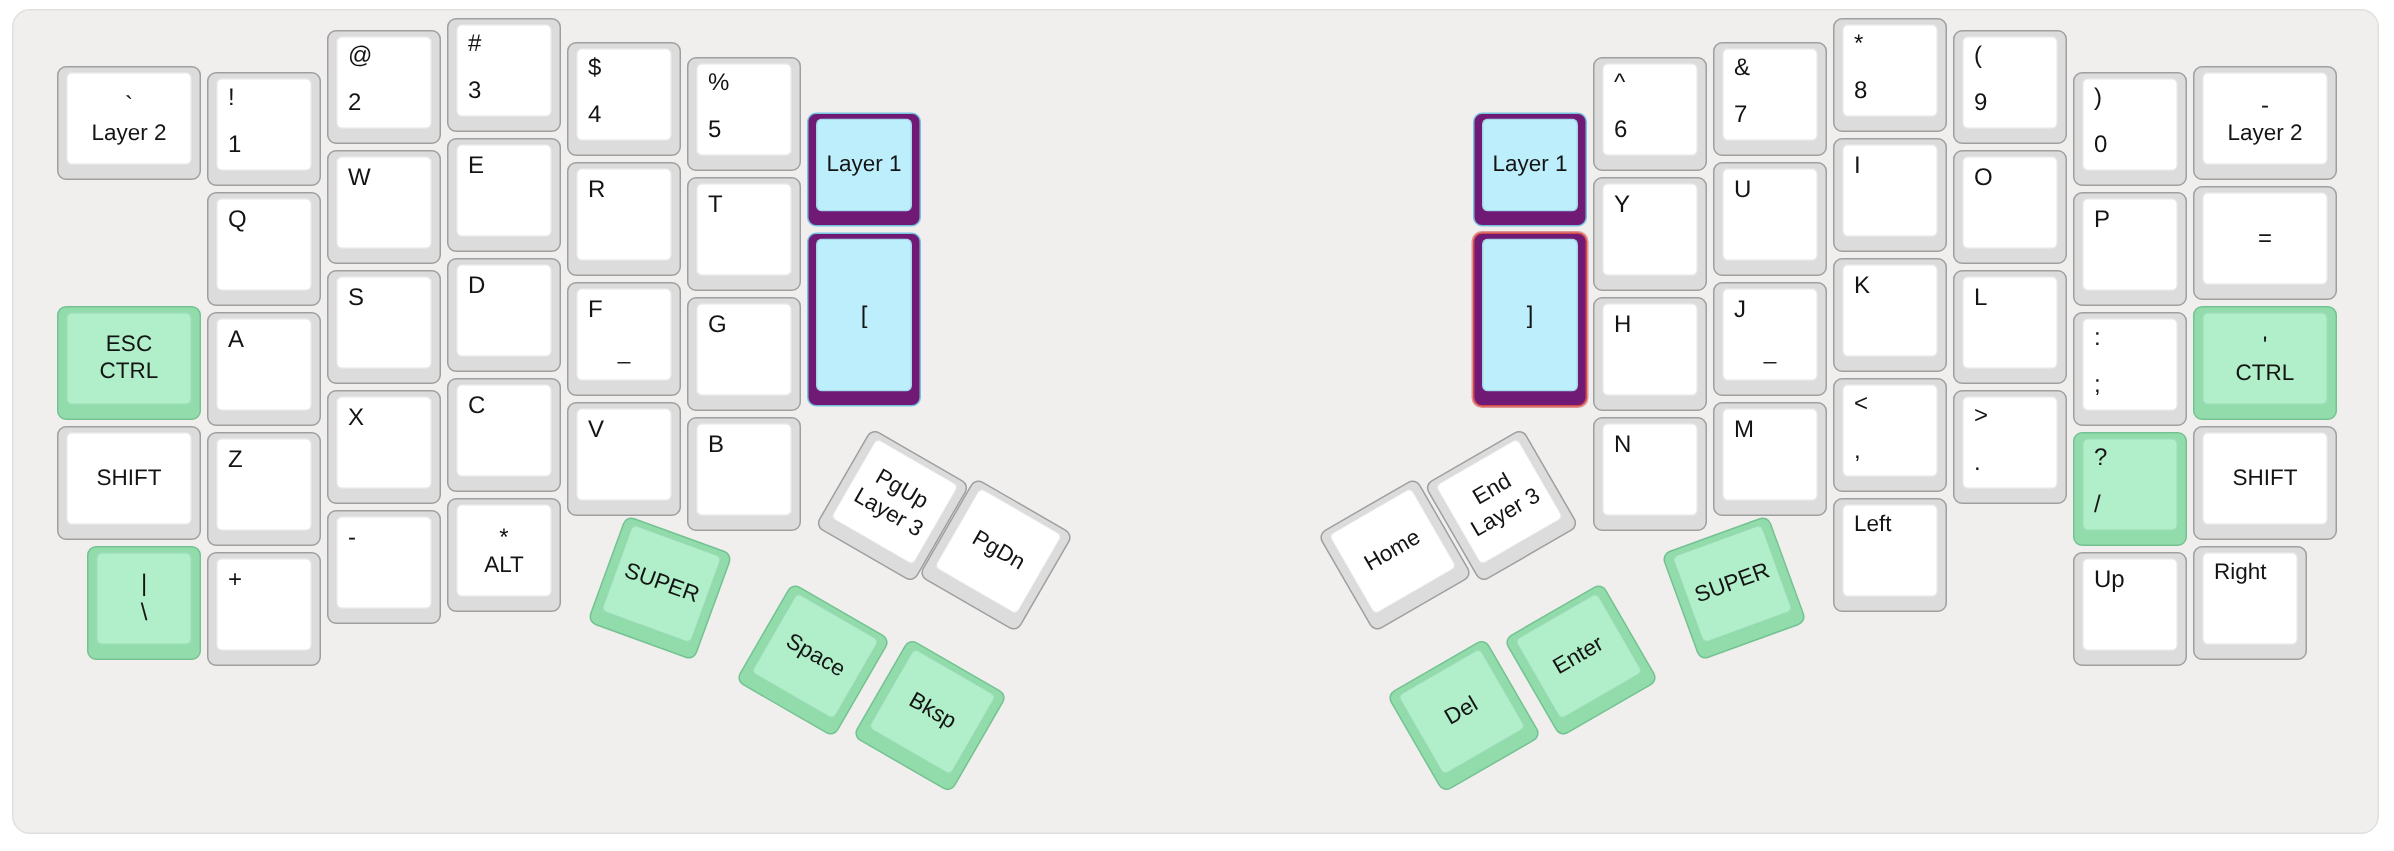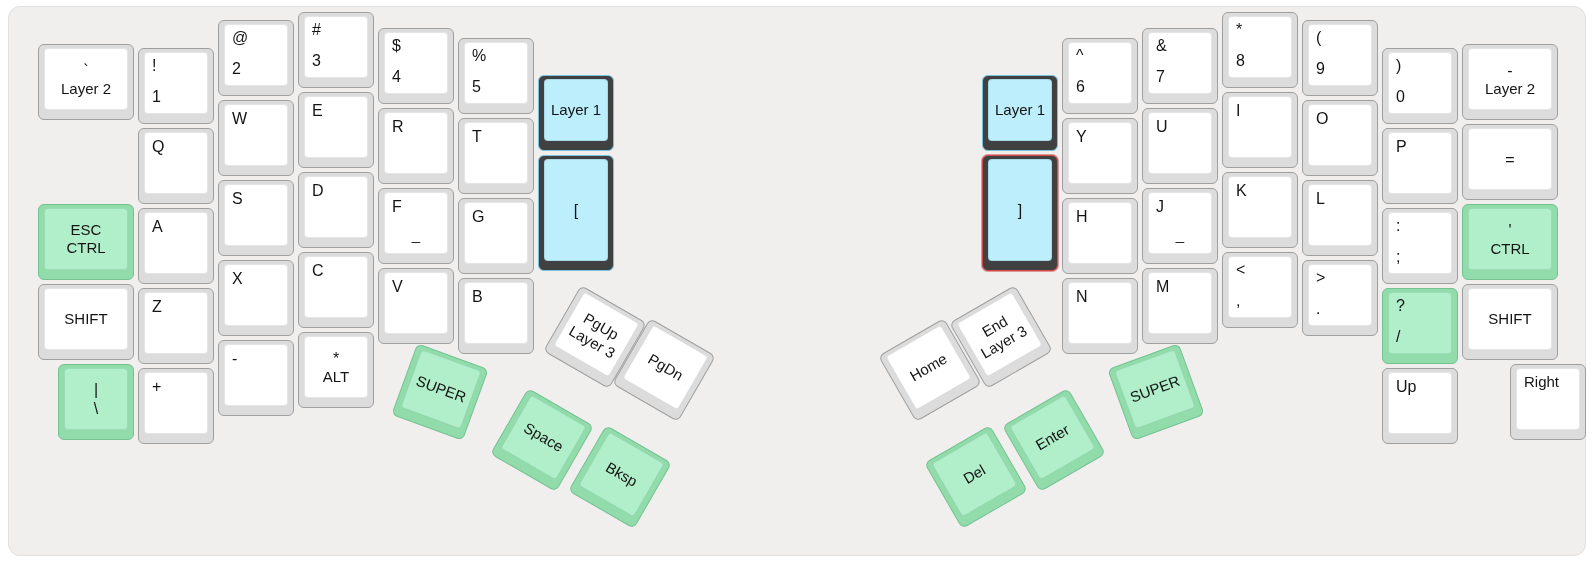--- a/index.html
+++ b/index.html
@@ -37,21 +37,21 @@
     background: #ffffff;
     border: 1px solid rgba(0,0,0,0.10);
     border-radius: 4px;
     box-sizing: border-box;
     display: flex;
     flex-direction: column;
     overflow: hidden;
   }
   .key.green { background: #92dcac; border-color: #74c292; }
   .key.green .cap { background: #b0efc9; border-color: rgba(0,80,40,0.12); }
-  .key.blue { background: #404040; border-color: #76c3e0; }
+  .key.blue { background: #701a75; border-color: #76c3e0; }
   .key.blue .cap { background: #bceefc; border-color: rgba(0,60,90,0.12); }
   .key.selected {
     border-color: #d24a4a;
     box-shadow: 0 0 0 1px rgba(210,74,74,0.55);
   }
   .cap.tl     { padding: 4px 5px 6px 7px; justify-content: flex-start; align-items: flex-start; }
   .cap.spread { padding: 3px 5px 7px 7px; justify-content: space-between; align-items: flex-start; }
   .cap.center { padding: 2px; justify-content: center; align-items: center; text-align: center; }
   .lbl {
     color: #141414;
@@ -296,20 +296,25 @@
       <div class="cap tl">
         <span class="lbl sym">K</span>
       </div>
     </div>
     <div class="key white" style="left: 1222px; top: 252px; width: 76px; height: 76px;">
       <div class="cap spread">
         <span class="lbl sym">&lt;</span>
         <span class="lbl sym">,</span>
       </div>
     </div>
+    <div class="key white" style="left: 1222px; top: 332px; width: 76px; height: 76px;">
+      <div class="cap tl">
+        <span class="lbl">Left</span>
+      </div>
+    </div>
     <div class="key white" style="left: 1302px; top: 20px; width: 76px; height: 76px;">
       <div class="cap spread">
         <span class="lbl sym">(</span>
         <span class="lbl sym">9</span>
       </div>
     </div>
     <div class="key white" style="left: 1302px; top: 100px; width: 76px; height: 76px;">
       <div class="cap tl">
         <span class="lbl sym">O</span>
       </div>
@@ -368,21 +373,21 @@
       <div class="cap center">
         <span class="lbl sym">'</span>
         <span class="lbl">CTRL</span>
       </div>
     </div>
     <div class="key white" style="left: 1462px; top: 284px; width: 96px; height: 76px;">
       <div class="cap center">
         <span class="lbl">SHIFT</span>
       </div>
     </div>
-    <div class="key white" style="left: 1462px; top: 364px; width: 76px; height: 76px; margin-left: 48px;">
+    <div class="key white" style="left: 1462px; top: 364px; width: 76px; height: 76px;">
       <div class="cap tl">
         <span class="lbl">Right</span>
       </div>
     </div>
     <div class="key green" style="left: 402px; top: 354px; width: 76px; height: 76px; transform: rotate(20deg);">
       <div class="cap center">
         <span class="lbl">SUPER</span>
       </div>
     </div>
     <div class="key white" style="left: 626px; top: 332px; width: 76px; height: 76px; transform: rotate(30deg);">

